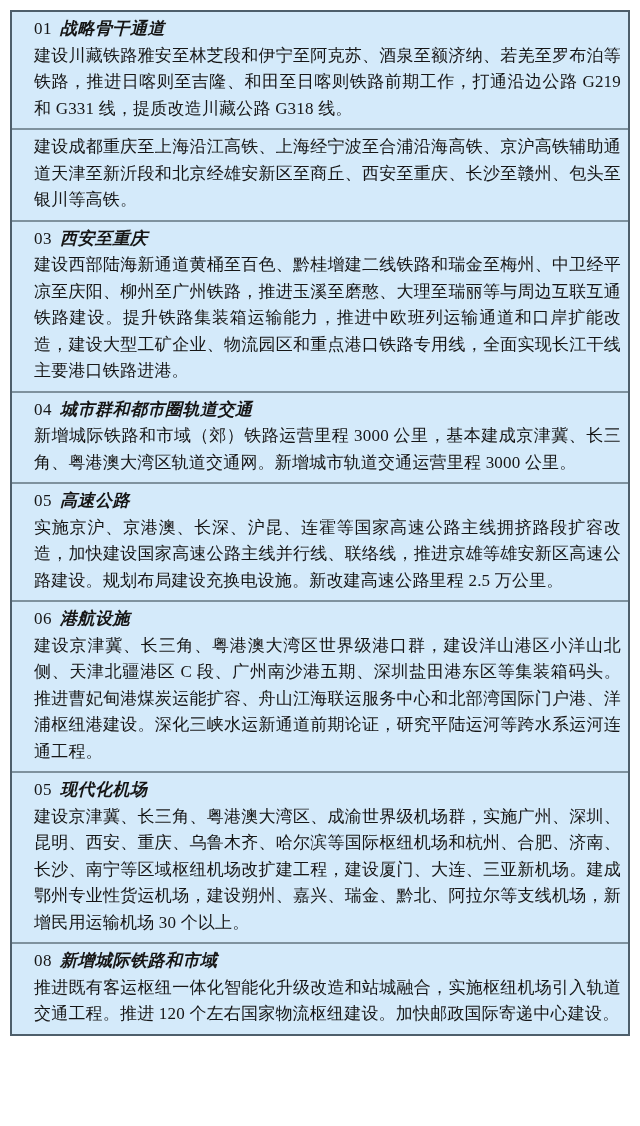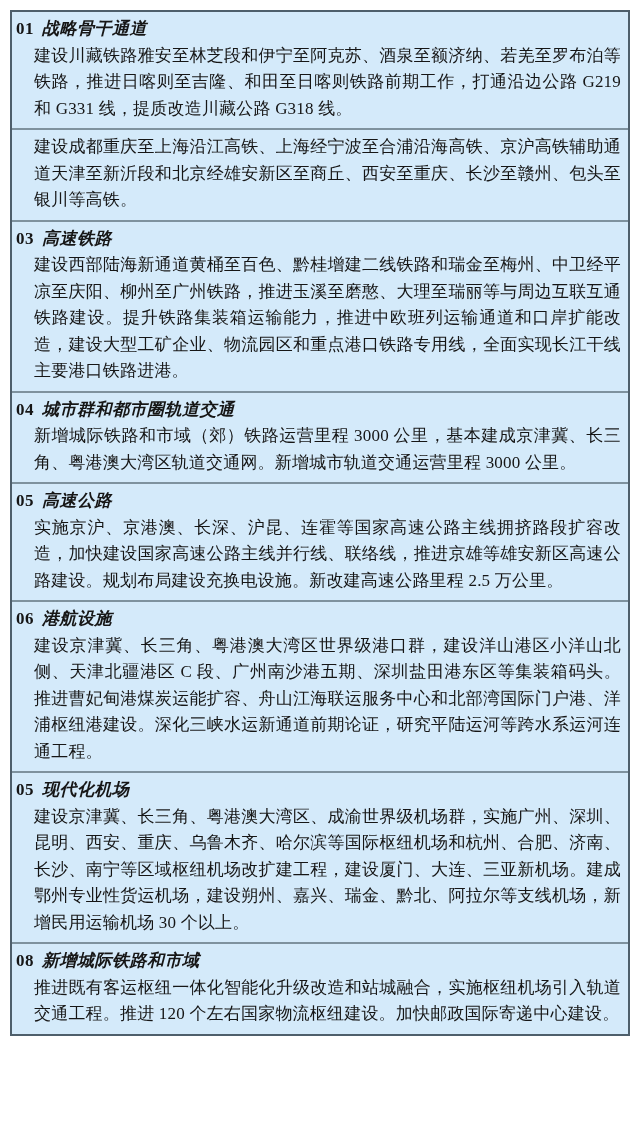--- a/index.html
+++ b/index.html
@@ -40,23 +40,23 @@
     border-top: 2px solid #7e929e;
   }
   .sec-head {
     display: flex;
     align-items: baseline;
     font-size: 17px;
     line-height: 26.5px;
   }
   .sec-num {
     flex: 0 0 auto;
-    margin-left: 4px;
+    margin-left: 22px;
     min-width: 26px;
-    font-weight: bold;
+    font-weight: normal;
     letter-spacing: 0.5px;
   }
   .sec-title {
     font-weight: bold;
     letter-spacing: 0.5px;
     font-style: italic;
   }
   .sec-body {
     margin: 0 7px 0 22px;
     font-size: 17px;
@@ -82,21 +82,21 @@
         <div class="sec-body">建设川藏铁路雅安至林芝段和伊宁至阿克苏、酒泉至额济纳、若羌至罗布泊等铁路，推进日喀则至吉隆、和田至日喀则铁路前期工作，打通沿边公路 G219 和 G331 线，提质改造川藏公路 G318 线。</div>
       </div>
 
       <div class="section">
         <div class="sec-body">建设成都重庆至上海沿江高铁、上海经宁波至合浦沿海高铁、京沪高铁辅助通道天津至新沂段和北京经雄安新区至商丘、西安至重庆、长沙至赣州、包头至银川等高铁。</div>
       </div>
 
       <div class="section">
         <div class="sec-head">
           <span class="sec-num">03</span>
-          <span class="sec-title">高速铁路</span>
+          <span class="sec-title">西安至重庆</span>
         </div>
         <div class="sec-body">建设西部陆海新通道黄桶至百色、黔桂增建二线铁路和瑞金至梅州、中卫经平凉至庆阳、柳州至广州铁路，推进玉溪至磨憨、大理至瑞丽等与周边互联互通铁路建设。提升铁路集装箱运输能力，推进中欧班列运输通道和口岸扩能改造，建设大型工矿企业、物流园区和重点港口铁路专用线，全面实现长江干线主要港口铁路进港。</div>
       </div>
 
       <div class="section">
         <div class="sec-head">
           <span class="sec-num">04</span>
           <span class="sec-title">城市群和都市圈轨道交通</span>
         </div>
         <div class="sec-body">新增城际铁路和市域（郊）铁路运营里程 3000 公里，基本建成京津冀、长三角、粤港澳大湾区轨道交通网。新增城市轨道交通运营里程 3000 公里。</div>

